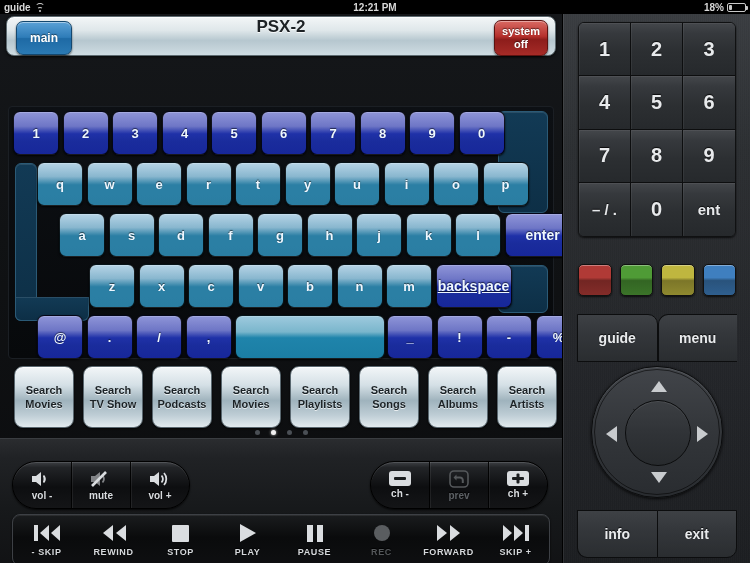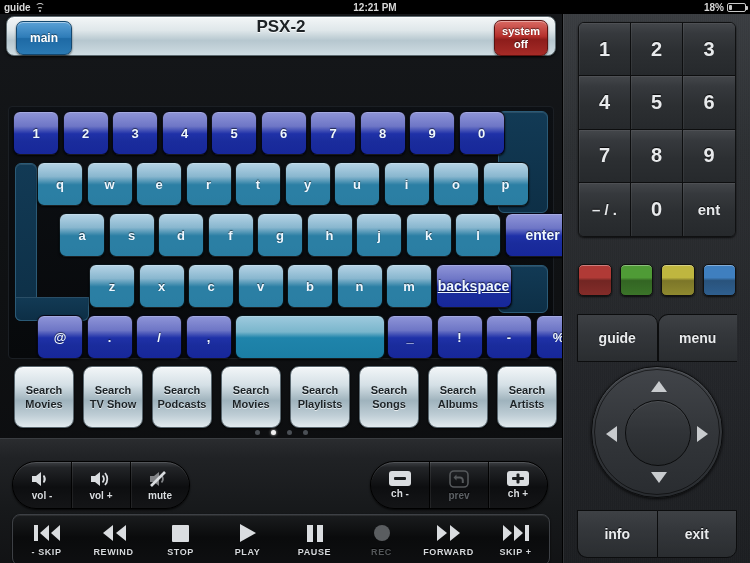--- a/index.html
+++ b/index.html
@@ -416,33 +416,33 @@
       <div class="pillgroup" id="vol-group" style="left:12px; top:22px; width:178px;">
           <div class="pillbtn">
             <span style="color: rgb(218, 221, 224); line-height: 0;"><svg width="24" height="18" viewBox="0 0 24 18">
                 <path fill="currentColor" d="M2 6h4l5-4v14l-5-4H2z"></path>
                 <path fill="currentColor" d="M13.5 5.5a5.5 5.5 0 010 7" stroke-width="1.8" stroke="currentColor"></path>
               </svg></span>
             <span class="lbl">vol -</span>
           </div>
           <div class="pillbtn">
             <span style="color: rgb(218, 221, 224); line-height: 0;"><svg width="24" height="18" viewBox="0 0 24 18">
+                <path fill="currentColor" d="M2 6h4l5-4v14l-5-4H2z" opacity=".55"></path>
+                <path d="M13.5 5.5a5.5 5.5 0 010 7" fill="none" stroke-width="1.8" stroke="currentColor" opacity=".55"></path>
+                <path d="M3 16L17 2" stroke="currentColor" stroke-width="2.6" fill="none"></path>
+              </svg></span>
+            <span class="lbl">mute</span>
+          </div>
+          <div class="pillbtn">
+            <span style="color: rgb(218, 221, 224); line-height: 0;"><svg width="24" height="18" viewBox="0 0 24 18">
                 <path fill="currentColor" d="M2 6h4l5-4v14l-5-4H2z"></path>
                 <path d="M13.5 5.5a5.5 5.5 0 010 7" fill="none" stroke-width="1.8" stroke="currentColor"></path>
                 <path d="M16 3a9 9 0 010 12" fill="none" stroke-width="1.8" stroke="currentColor"></path>
               </svg></span>
             <span class="lbl">vol +</span>
-          </div>
-          <div class="pillbtn">
-            <span style="color: rgb(218, 221, 224); line-height: 0;"><svg width="24" height="18" viewBox="0 0 24 18">
-                <path fill="currentColor" d="M2 6h4l5-4v14l-5-4H2z" opacity=".55"></path>
-                <path d="M13.5 5.5a5.5 5.5 0 010 7" fill="none" stroke-width="1.8" stroke="currentColor" opacity=".55"></path>
-                <path d="M3 16L17 2" stroke="currentColor" stroke-width="2.6" fill="none"></path>
-              </svg></span>
-            <span class="lbl">mute</span>
           </div>
         </div>
       <div class="pillgroup" id="ch-group" style="left:370px; top:22px; width:178px;">
           <div class="pillbtn">
             <span style="color: rgb(218, 221, 224); line-height: 0;"><svg width="22" height="15" viewBox="0 0 22 15">
                 <rect x="0" y="0" width="22" height="15" rx="3" fill="currentColor"></rect>
                 <rect x="5" y="6" width="12" height="3" rx="1" fill="#1a1c1e"></rect>
               </svg></span>
             <span class="lbl">ch -</span>
           </div>

